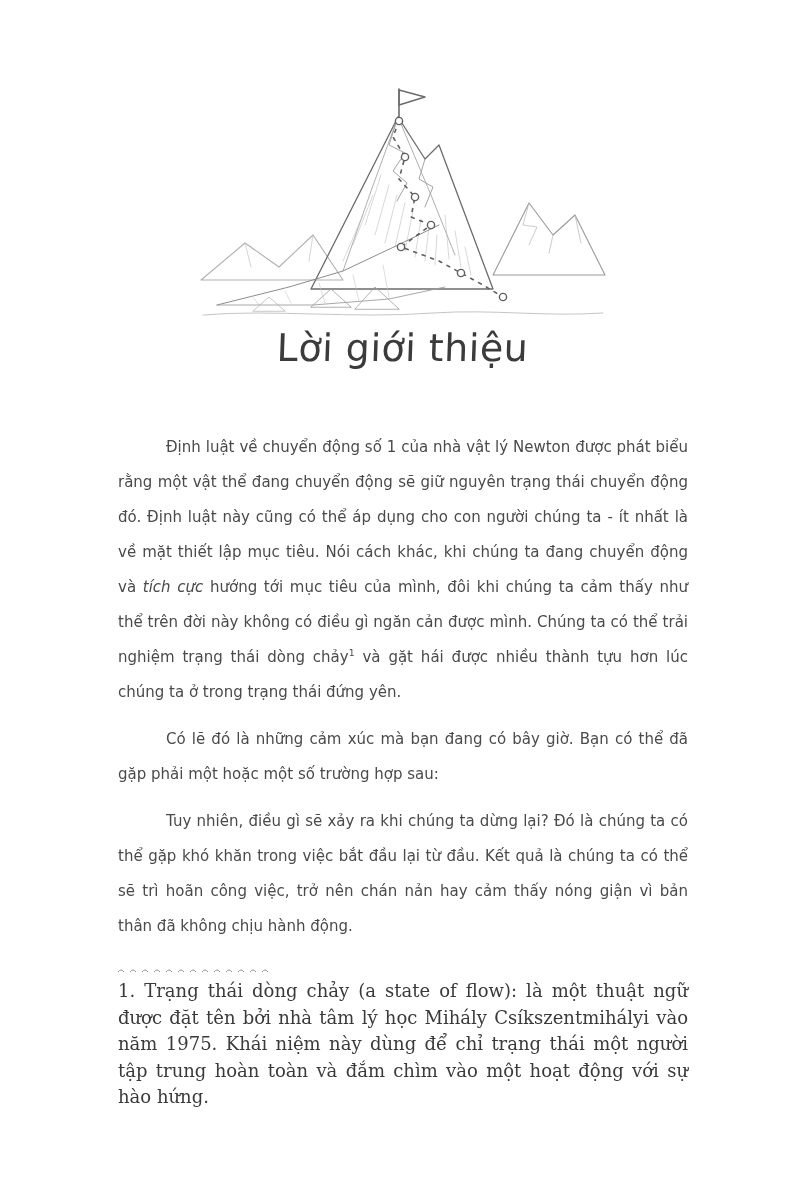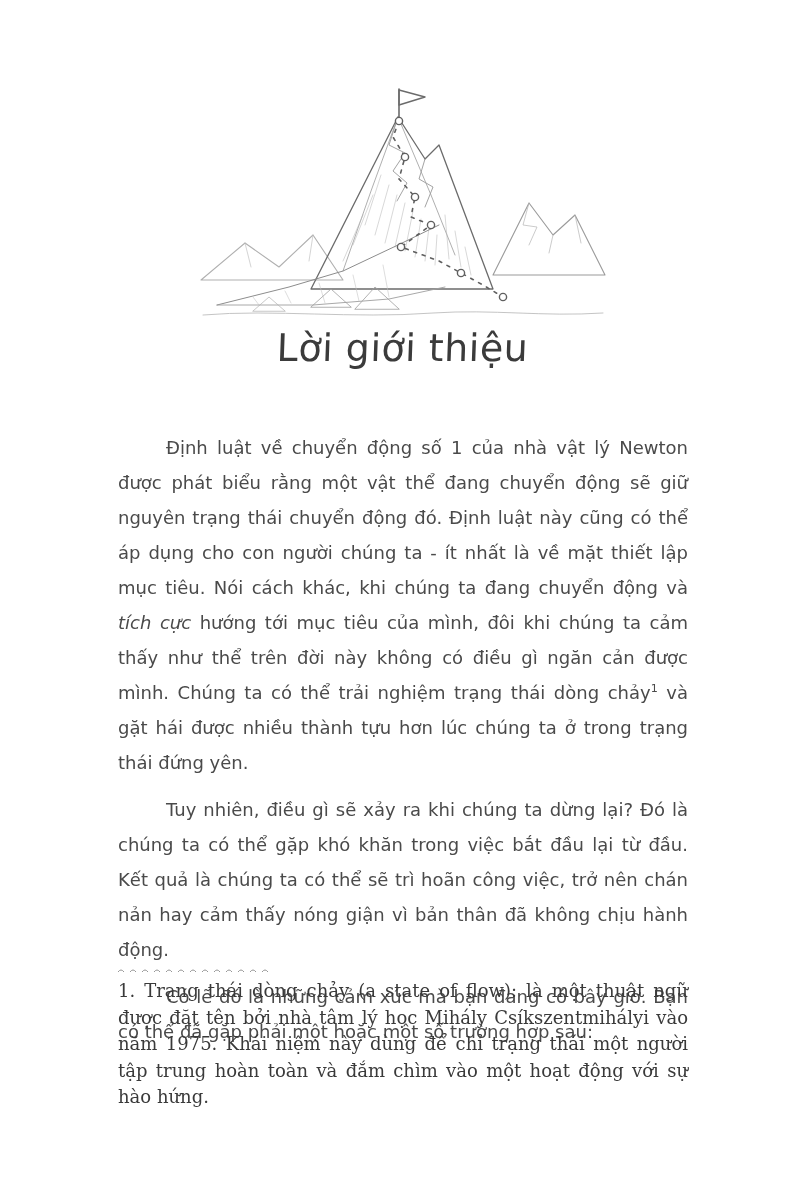--- a/index.html
+++ b/index.html
@@ -47,21 +47,21 @@
     transform: skewX(-2deg);
   }
 
   
   .body-text {
     position: absolute;
     top: 430px;
     left: 118px;
     width: 570px;
     font-family: "DejaVu Sans", sans-serif;
-    font-size: 18px;
+    font-size: 15px;
     line-height: 35px;
     color: #4a4a4a;
     text-align: justify;
     text-justify: inter-word;
   }
   .body-text p {
     margin: 0 0 12px 0;
     text-indent: 48px;
   }
   .body-text p:last-child {
@@ -156,24 +156,24 @@
     </svg>
   </div>
 
   <div class="chapter-title">Lời giới thiệu</div>
 
   <div class="body-text">
     <p>
       <span>Định luật về chuyển động số 1 của nhà vật lý Newton được phát biểu rằng một vật thể đang chuyển động sẽ giữ nguyên trạng thái chuyển động đó. Định luật này cũng có thể áp dụng cho con người chúng ta - ít nhất là về mặt thiết lập mục tiêu. Nói cách khác, khi chúng ta đang chuyển động và </span><em>tích cực</em><span> hướng tới mục tiêu của mình, đôi khi chúng ta cảm thấy như thể trên đời này không có điều gì ngăn cản được mình. Chúng ta có thể trải nghiệm trạng thái dòng chảy</span><sup>1</sup><span> và gặt hái được nhiều thành tựu hơn lúc chúng ta ở trong trạng thái đứng yên.</span>
     </p>
     <p>
-      <span>Tuy nhiên, điều gì sẽ xảy ra khi chúng ta dừng lại? Đó là chúng ta có thể gặp khó khăn trong việc bắt đầu lại từ đầu. Kết quả là chúng ta có thể sẽ trì hoãn công việc, trở nên chán nản hay cảm thấy nóng giận vì bản thân đã không chịu hành động.</span>
+      <span>Có lẽ đó là những cảm xúc mà bạn đang có bây giờ. Bạn có thể đã gặp phải một hoặc một số trường hợp sau:</span>
     </p>
     <p>
-      <span>Có lẽ đó là những cảm xúc mà bạn đang có bây giờ. Bạn có thể đã gặp phải một hoặc một số trường hợp sau:</span>
+      <span>Tuy nhiên, điều gì sẽ xảy ra khi chúng ta dừng lại? Đó là chúng ta có thể gặp khó khăn trong việc bắt đầu lại từ đầu. Kết quả là chúng ta có thể sẽ trì hoãn công việc, trở nên chán nản hay cảm thấy nóng giận vì bản thân đã không chịu hành động.</span>
     </p>
   </div>
 
   <div class="footnote-rule">
     <svg width="152" height="10" viewBox="0 0 152 10" xmlns="http://www.w3.org/2000/svg">
       <path d="M0 5 Q3 1 6 5 T12 5 T18 5 T24 5 T30 5 T36 5 T42 5 T48 5 T54 5 T60 5 T66 5 T72 5 T78 5 T84 5 T90 5 T96 5 T102 5 T108 5 T114 5 T120 5 T126 5 T132 5 T138 5 T144 5 T150 5" fill="none" stroke="#8a8a8a" stroke-width="0.9"></path>
     </svg>
   </div>
 
   <div class="footnote">

